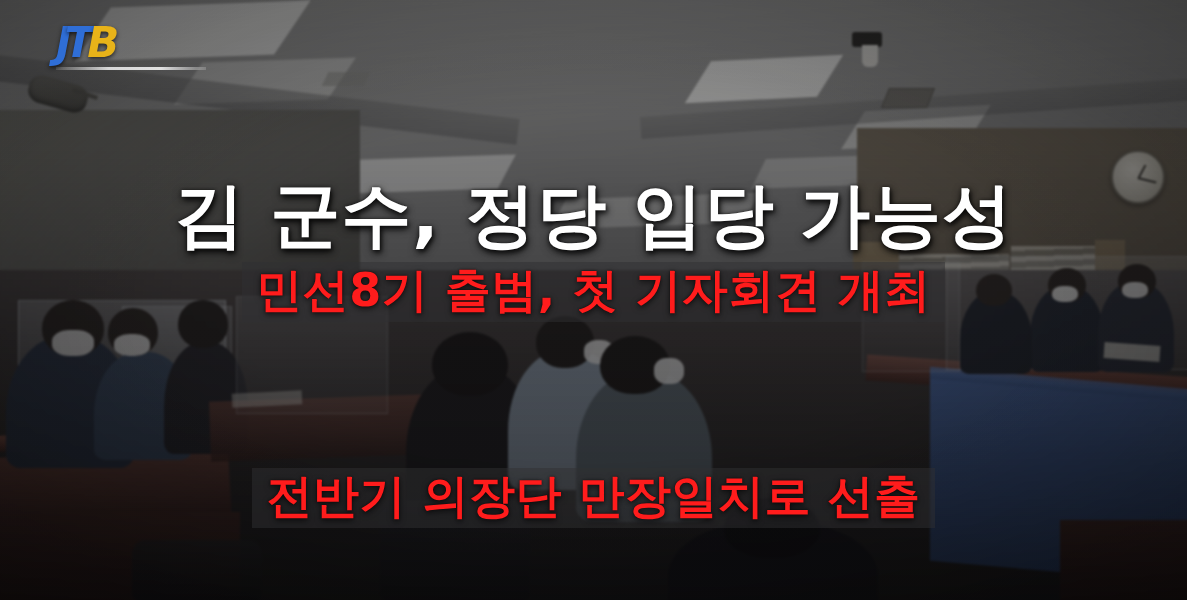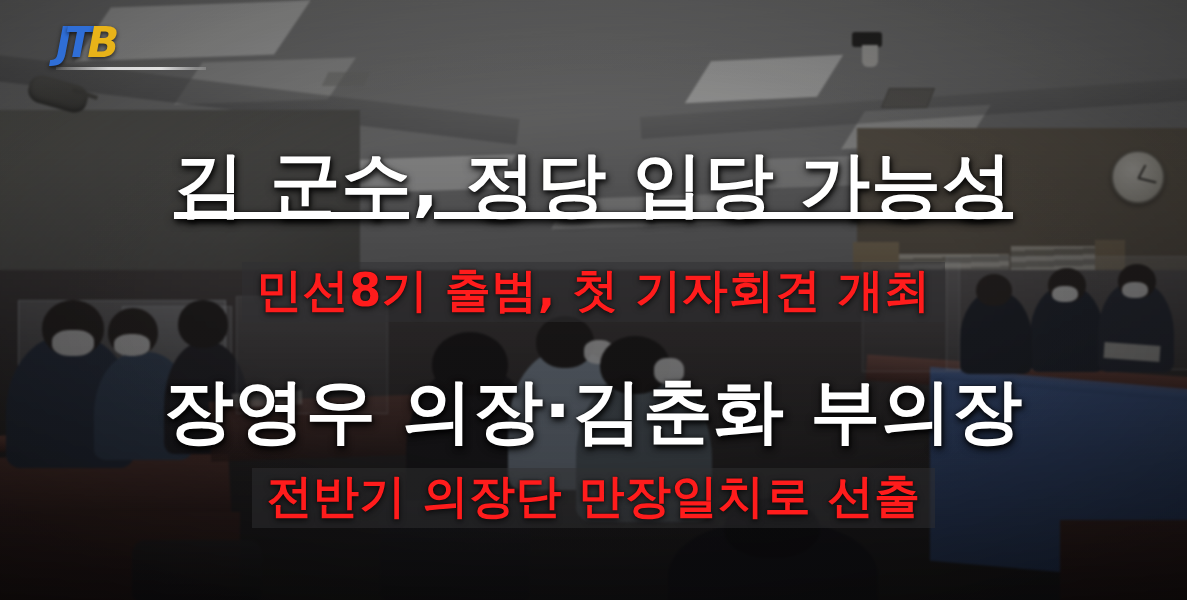--- a/index.html
+++ b/index.html
@@ -238,21 +238,21 @@
     font-weight: 800;
     font-size: 70px;
     line-height: 1;
     letter-spacing: 1px;
     text-shadow:
       0 0 3px rgba(0,0,0,.55),
       0 3px 9px rgba(0,0,0,.72),
       2px 3px 5px rgba(0,0,0,.6);
     white-space: nowrap;
   }
-  .head-line.first  { top: 149px; text-decoration: underline; }
+  .head-line.first  { top: 180px; }
   .head-line.second { top: 376px; }
 
   .sub-wrap {
     position: absolute;
     left: 0; width: 1187px;
     text-align: center;
   }
   .sub-wrap.first  { top: 262px; text-decoration: underline; }
   .sub-wrap.second { top: 468px; text-align: center; }
 
@@ -388,21 +388,20 @@
   </div>
 
   <div class="titles">
 
     <div class="head-line first">김 군수, 정당 입당 가능성</div>
 
     <div class="sub-wrap first">
       <span class="sub-line">민선8기 출범, 첫 기자회견 개최</span>
     </div>
 
-    <div class="head-line second">장영우 의장·김춘화 부의장</div>
 
     <div class="sub-wrap second">
       <span class="sub-line">전반기 의장단 만장일치로 선출</span>
     </div>
 
   </div>
 
 </div>
 
 </body></html>

